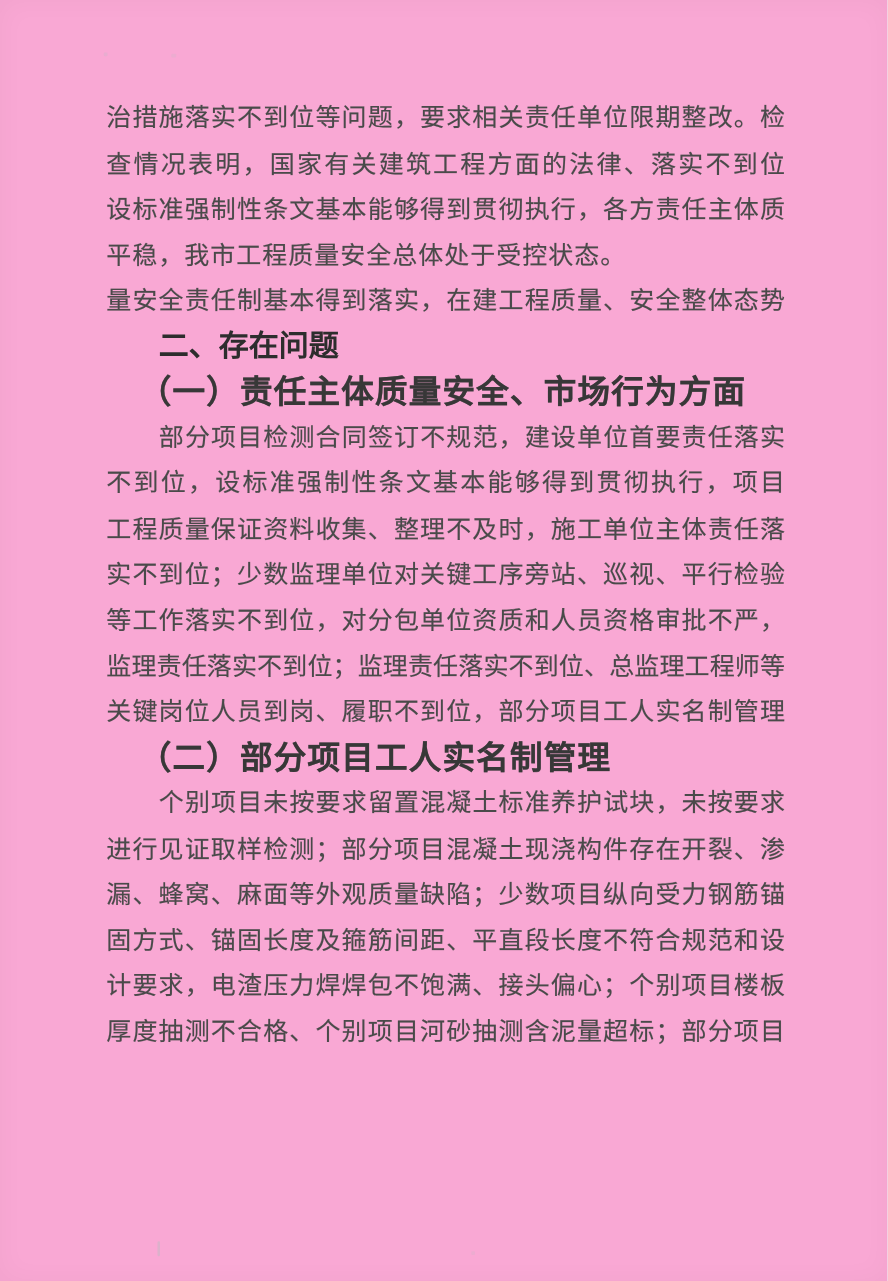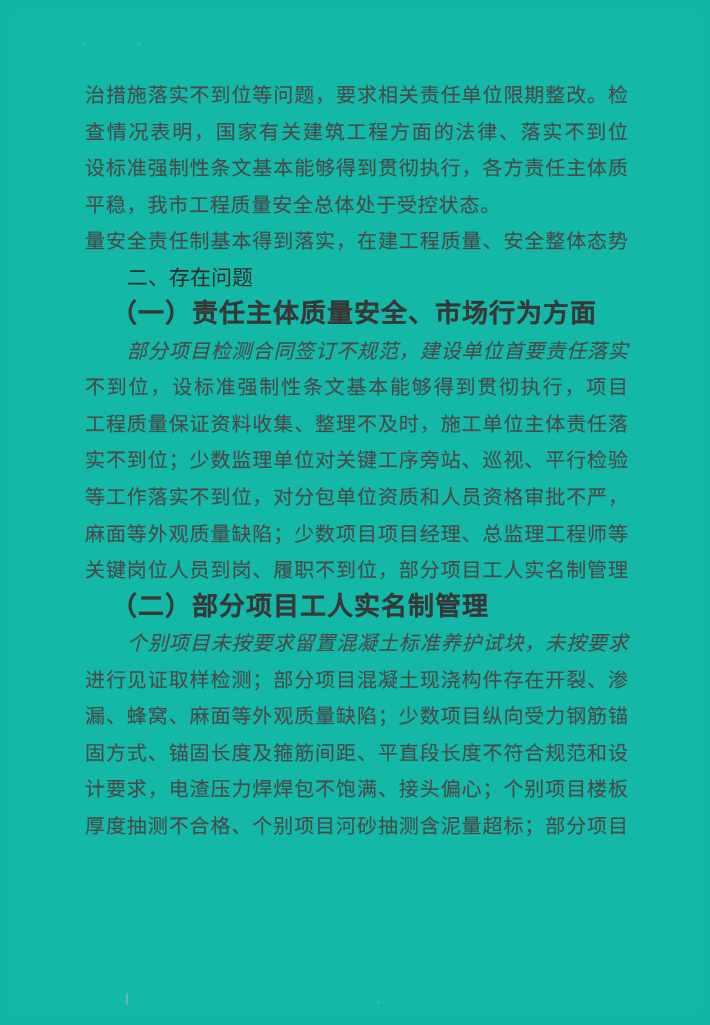--- a/index.html
+++ b/index.html
@@ -31,25 +31,25 @@
     white-space: nowrap;
     font-family: "Liberation Serif", serif;
     -webkit-text-stroke: 0.2px rgba(80,80,80,0.5);
   }
   .line.just {
     white-space: normal;
     text-align: justify;
     text-align-last: justify;
     text-justify: inter-character;
   }
-  .line.indent { padding-left: 42px; font-style: italic; }
+  .line.indent { padding-left: 42px; }
   .line.heading1 {
     font-family: "Liberation Sans", sans-serif;
-    font-weight: 400;
-    font-size: 21px;
+    font-weight: 700;
+    font-size: 24px;
     color: #2d2d2d;
     padding-left: 42px;
     -webkit-text-stroke: 0;
   }
   .line.heading2 {
     font-weight: 600;
     font-size: 26px;
     color: #383838;
     padding-left: 26px;
     letter-spacing: 1px;
@@ -58,35 +58,35 @@
   .line.lastline { letter-spacing: 0.8px; }
   .speck {
     position: absolute;
     background: #b9bcc2;
     border-radius: 1px;
   }
 </style>
 </head>
 <body>
 
-<div class="page" style="background: #14b8a6;">
+<div class="page" style="background: #f9a8d4;">
   <div class="content">
       <div class="line body just">治措施落实不到位等问题，要求相关责任单位限期整改。检</div>
       <div class="line body just">查情况表明，国家有关建筑工程方面的法律、落实不到位</div>
       <div class="line body just">设标准强制性条文基本能够得到贯彻执行，各方责任主体质</div>
       <div class="line body lastline">平稳，我市工程质量安全总体处于受控状态。</div>
       <div class="line body just">量安全责任制基本得到落实，在建工程质量、安全整体态势</div>
       <div class="line heading1">二、存在问题</div>
       <div class="line heading2">（一）责任主体质量安全、市场行为方面</div>
       <div class="line body indent just">部分项目检测合同签订不规范，建设单位首要责任落实</div>
       <div class="line body just">不到位，设标准强制性条文基本能够得到贯彻执行，项目</div>
       <div class="line body just">工程质量保证资料收集、整理不及时，施工单位主体责任落</div>
       <div class="line body just">实不到位；少数监理单位对关键工序旁站、巡视、平行检验</div>
       <div class="line body just">等工作落实不到位，对分包单位资质和人员资格审批不严，</div>
-      <div class="line body just">麻面等外观质量缺陷；少数项目项目经理、总监理工程师等</div>
+      <div class="line body just">监理责任落实不到位；监理责任落实不到位、总监理工程师等</div>
       <div class="line body just">关键岗位人员到岗、履职不到位，部分项目工人实名制管理</div>
       <div class="line heading2">（二）部分项目工人实名制管理</div>
       <div class="line body indent just">个别项目未按要求留置混凝土标准养护试块，未按要求</div>
       <div class="line body just">进行见证取样检测；部分项目混凝土现浇构件存在开裂、渗</div>
       <div class="line body just">漏、蜂窝、麻面等外观质量缺陷；少数项目纵向受力钢筋锚</div>
       <div class="line body just">固方式、锚固长度及箍筋间距、平直段长度不符合规范和设</div>
       <div class="line body just">计要求，电渣压力焊焊包不饱满、接头偏心；个别项目楼板</div>
       <div class="line body just">厚度抽测不合格、个别项目河砂抽测含泥量超标；部分项目</div>
     </div>
 <div class="speck" style="left: 83px; top: 42px; width: 3px; height: 3px; opacity: 0.25;"></div>

